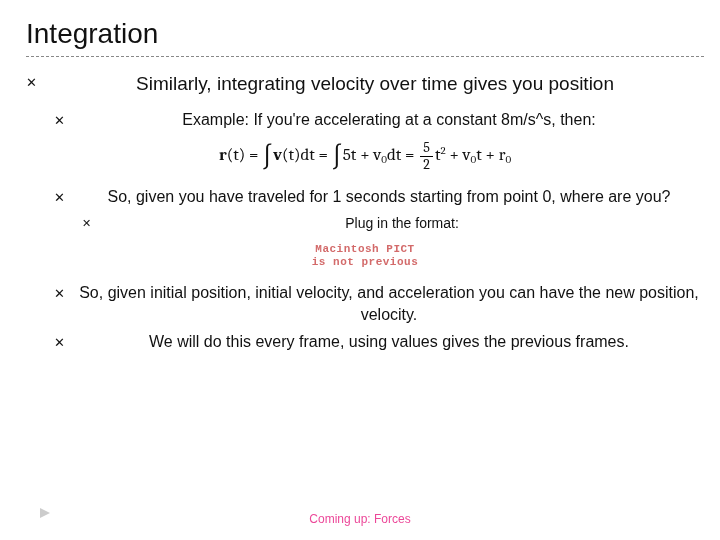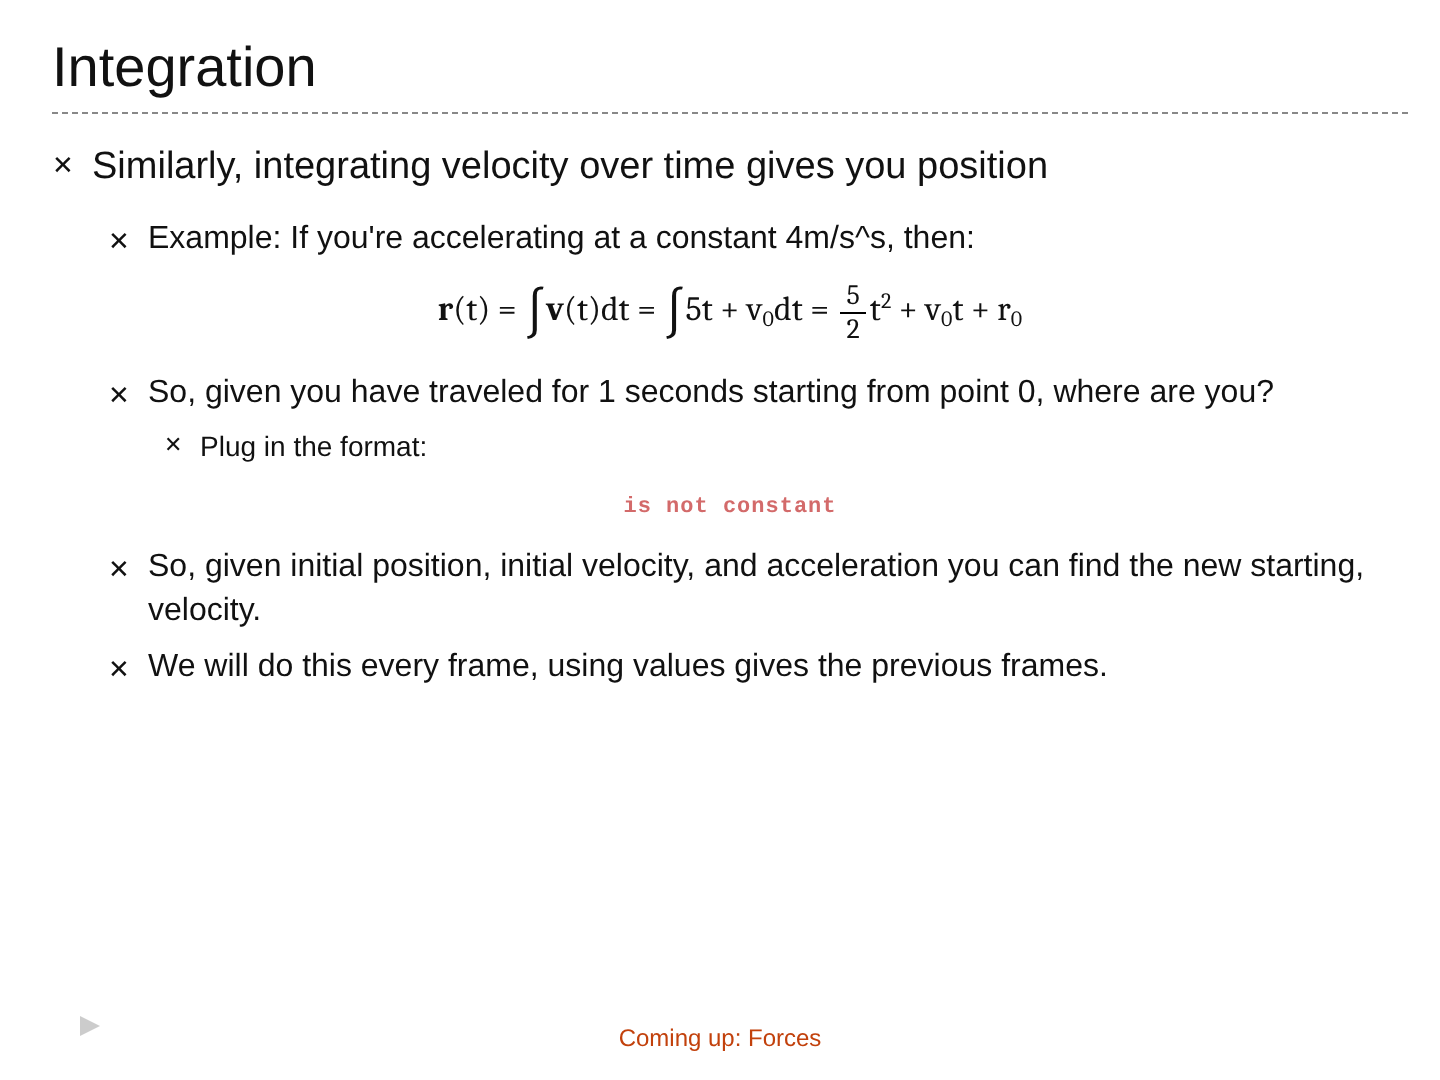--- a/index.html
+++ b/index.html
@@ -5,78 +5,79 @@
   * { margin: 0; padding: 0; box-sizing: border-box; }
   html, body { width: 720px; height: 540px; background: #fff; font-family: Arial, Helvetica, sans-serif; color: #111; }
   .slide { width: 720px; height: 540px; position: relative; padding: 18px 16px 20px 26px; }
   .title { font-size: 28px; font-weight: 400; margin-bottom: 6px; }
   .rule { border: none; border-top: 1px dashed #888; margin: 4px 0 14px 0; }
   .lvl1 { display: flex; font-size: 19px; line-height: 1.35; margin-bottom: 12px; }
   .lvl2 { display: flex; font-size: 16px; line-height: 1.35; margin: 6px 0 6px 28px; }
   .lvl3 { display: flex; font-size: 14px; line-height: 1.35; margin: 4px 0 4px 56px; }
   .bullet { flex: 0 0 20px; font-family: Arial, sans-serif; font-size: 13px; color: #111; padding-top: 3px; }
   .lvl3 .bullet { flex: 0 0 18px; font-size: 11px; padding-top: 2px; }
-  .txt { flex: 1; }
+  .txt { flex: 1; text-align: center; }
   .eqwrap { text-align: center; margin: 10px 0 14px 0; }
   .equation { display: inline-block; font-family: "Cambria", "Times New Roman", serif; font-size: 17px; }
   .equation .int { font-size: 26px; vertical-align: -5px; }
   .equation .sub0 { font-size: 11px; vertical-align: -3px; }
   .frac { display: inline-block; vertical-align: middle; text-align: center; margin: 0 2px; }
   .frac .num { display: block; font-size: 14px; padding: 0 3px; border-bottom: 1px solid #000; line-height: 1.1; }
   .frac .den { display: block; font-size: 14px; padding: 0 3px; line-height: 1.1; }
   .sup2 { font-size: 11px; vertical-align: 6px; }
   .bold { font-weight: bold; }
   .errorbox { text-align: center; margin: 10px auto 12px auto; }
   .errorbox .lines { display: inline-block; color: #d36a6a; font-weight: bold; font-size: 11px; line-height: 1.25; font-family: "Courier New", monospace; letter-spacing: 0.5px; }
-  .footer { position: absolute; bottom: 14px; right: 0; left: 0; text-align: center; font-size: 12px; color: #c2410c; }
+  .footer { position: absolute; bottom: 14px; right: 0; left: 0; text-align: center; font-size: 12px; color: #ec4899; }
   .tri { position: absolute; bottom: 22px; left: 40px; width: 0; height: 0; border-top: 5px solid transparent; border-bottom: 5px solid transparent; border-left: 10px solid #ccc; }
 </style>
 </head>
 <body>
 
 <div class="slide">
 
   <div class="title">Integration</div>
   <hr class="rule">
 
   <div class="lvl1">
     <div class="bullet">✕</div>
     <div class="txt">Similarly, integrating velocity over time gives you position</div>
   </div>
 
   <div class="lvl2">
     <div class="bullet">✕</div>
-    <div class="txt">Example: If you're accelerating at a constant 4m/s^s, then:</div>
+    <div class="txt">Example: If you're accelerating at a constant 8m/s^s, then:</div>
   </div>
 
   <div class="eqwrap">
     <span class="equation">
       <span class="bold">r</span><span>(t) = </span><span class="int">∫</span><span class="bold">v</span><span>(t)dt = </span><span class="int">∫</span><span>5t + v</span><span class="sub0">0</span><span>dt = </span><span class="frac"><span class="num">5</span><span class="den">2</span></span><span>t</span><span class="sup2">2</span><span> + v</span><span class="sub0">0</span><span>t + r</span><span class="sub0">0</span>
     </span>
   </div>
 
   <div class="lvl2">
     <div class="bullet">✕</div>
     <div class="txt">So, given you have traveled for 1 seconds starting from point 0, where are you?</div>
   </div>
 
   <div class="lvl3">
     <div class="bullet">✕</div>
     <div class="txt">Plug in the format:</div>
   </div>
 
   <div class="errorbox">
     <div class="lines">
-      <div>is not constant</div>
+      <div>Macintosh PICT</div>
+      <div>is not previous</div>
     </div>
   </div>
 
   <div class="lvl2">
     <div class="bullet">✕</div>
-    <div class="txt">So, given initial position, initial velocity, and acceleration you can find the new starting, velocity.</div>
+    <div class="txt">So, given initial position, initial velocity, and acceleration you can have the new position, velocity.</div>
   </div>
 
   <div class="lvl2">
     <div class="bullet">✕</div>
     <div class="txt">We will do this every frame, using values gives the previous frames.</div>
   </div>
 
   <div class="tri"></div>
   <div class="footer">Coming up: Forces</div>
 

